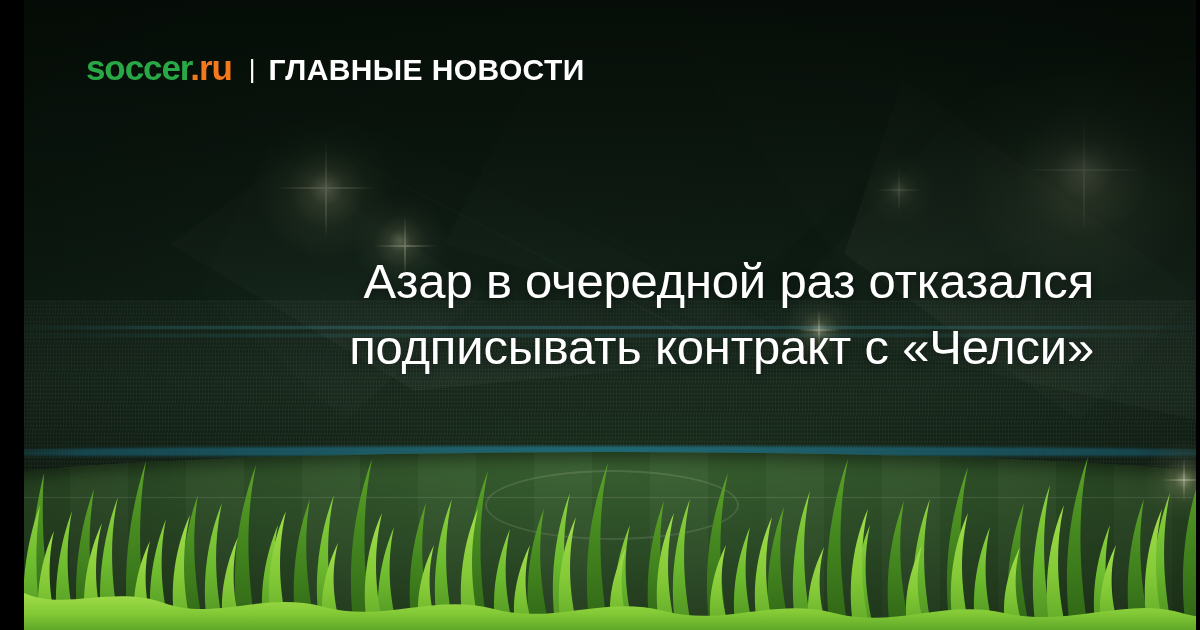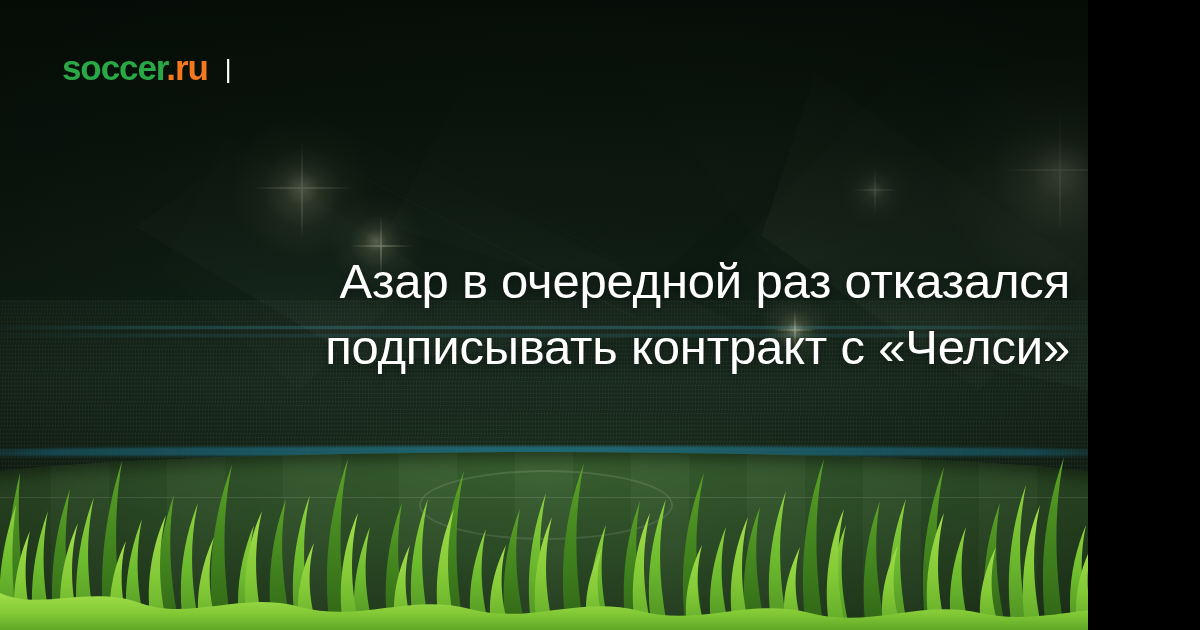--- a/index.html
+++ b/index.html
@@ -3,25 +3,26 @@
 <meta charset="utf-8">
 <title>soccer.ru — Главные новости</title>
 <style>
   html, body {
     margin: 0;
     padding: 0;
     background: #000;
   }
   #stage {
     position: relative;
-    width: 1088px;
+    width: 1172px;
     height: 630px;
     overflow: hidden;
     font-family: "Liberation Sans", "DejaVu Sans", sans-serif;
     background: #0d1a0c;
+    margin-left: 24px;
     -webkit-font-smoothing: antialiased;
   }
 
   
   .layer { position: absolute; inset: 0; }
 
   
   .bg-base {
     background:
       radial-gradient(120% 80% at 52% 98%, #2f5129 0%, #24421f 18%, #15291a 42%, #0e1d13 68%, #0a140c 100%),
@@ -334,17 +335,18 @@
 
     <path d="M0 215 L0 178 C40 196 90 170 140 188 C190 206 240 176 300 192
              C360 208 410 178 470 194 C530 210 580 180 640 196
              C700 212 750 182 810 198 C870 214 920 184 980 198
              C1040 212 1100 184 1150 196 C1170 201 1186 206 1200 200 L1200 215 Z" fill="url(#gL)"></path>
   </svg>
 
   <div class="brandbar">
     <span class="logo"><span class="w-green">soccer</span><span class="w-orange">.ru</span></span>
     <span class="sep">|</span>
+    <span class="kicker">ГЛАВНЫЕ НОВОСТИ</span>
   </div>
 
   <h1 class="headline">Азар в очередной раз отказался подписывать контракт с «Челси»</h1>
 
 </div>
 
 </body></html>

